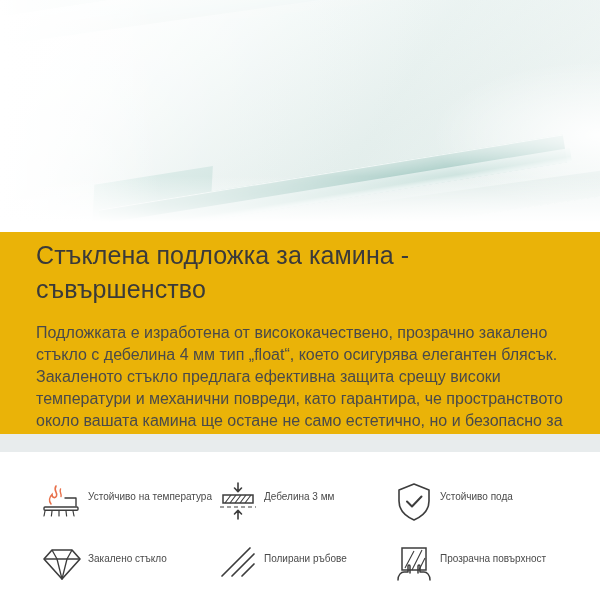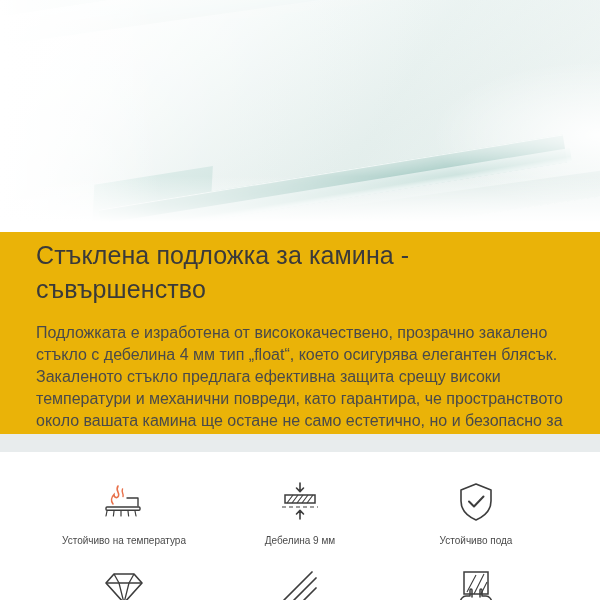--- a/index.html
+++ b/index.html
@@ -129,22 +129,22 @@
   
   .features {
     margin-top: 26px;
     display: grid;
     grid-template-columns: repeat(3, 1fr);
     row-gap: 18px;
     column-gap: 0;
   }
   .feature {
     display: flex;
-    flex-direction: column;
-    align-items: center;
+    flex-direction: row;
+    align-items: flex-start;
     text-align: center;
   }
   .feature-icon {
     width: 52px;
     height: 44px;
     display: flex;
     align-items: center;
     justify-content: center;
   }
   .feature-label {
@@ -205,21 +205,21 @@
       <div class="feature">
         <div class="feature-icon">
           <svg width="44" height="42" viewBox="0 0 44 42" fill="none">
             <path d="M22 2 L22 10 M18.5 7 L22 10.6 L25.5 7" stroke="#3d3d3d" stroke-width="1.6" stroke-linecap="round" stroke-linejoin="round"></path>
             <rect x="7" y="14" width="30" height="8" stroke="#3d3d3d" stroke-width="1.5" fill="none"></rect>
             <path d="M9 22 L15 14 M14 22 L20 14 M19 22 L25 14 M24 22 L30 14 M29 22 L35 14" stroke="#3d3d3d" stroke-width="1.1"></path>
             <path d="M22 38 L22 30 M18.5 33 L22 29.4 L25.5 33" stroke="#3d3d3d" stroke-width="1.6" stroke-linecap="round" stroke-linejoin="round"></path>
             <path d="M4 26 L40 26" stroke="#3d3d3d" stroke-width="1.2" stroke-dasharray="4 3"></path>
           </svg>
         </div>
-        <div class="feature-label">Дебелина 9 мм</div>
+        <div class="feature-label">Дебелина 3 мм</div>
       </div>
 
       <div class="feature">
         <div class="feature-icon">
           <svg width="38" height="42" viewBox="0 0 38 42" fill="none">
             <path d="M19 3 L34 9 V20 C34 29 27 35.5 19 39 C11 35.5 4 29 4 20 V9 Z" stroke="#3d3d3d" stroke-width="1.6" fill="none" stroke-linejoin="round"></path>
             <path d="M12 20.5 L17 25.5 L26.5 15.5" stroke="#3d3d3d" stroke-width="2" fill="none" stroke-linecap="round" stroke-linejoin="round"></path>
           </svg>
         </div>
         <div class="feature-label">Устойчиво пода</div>

